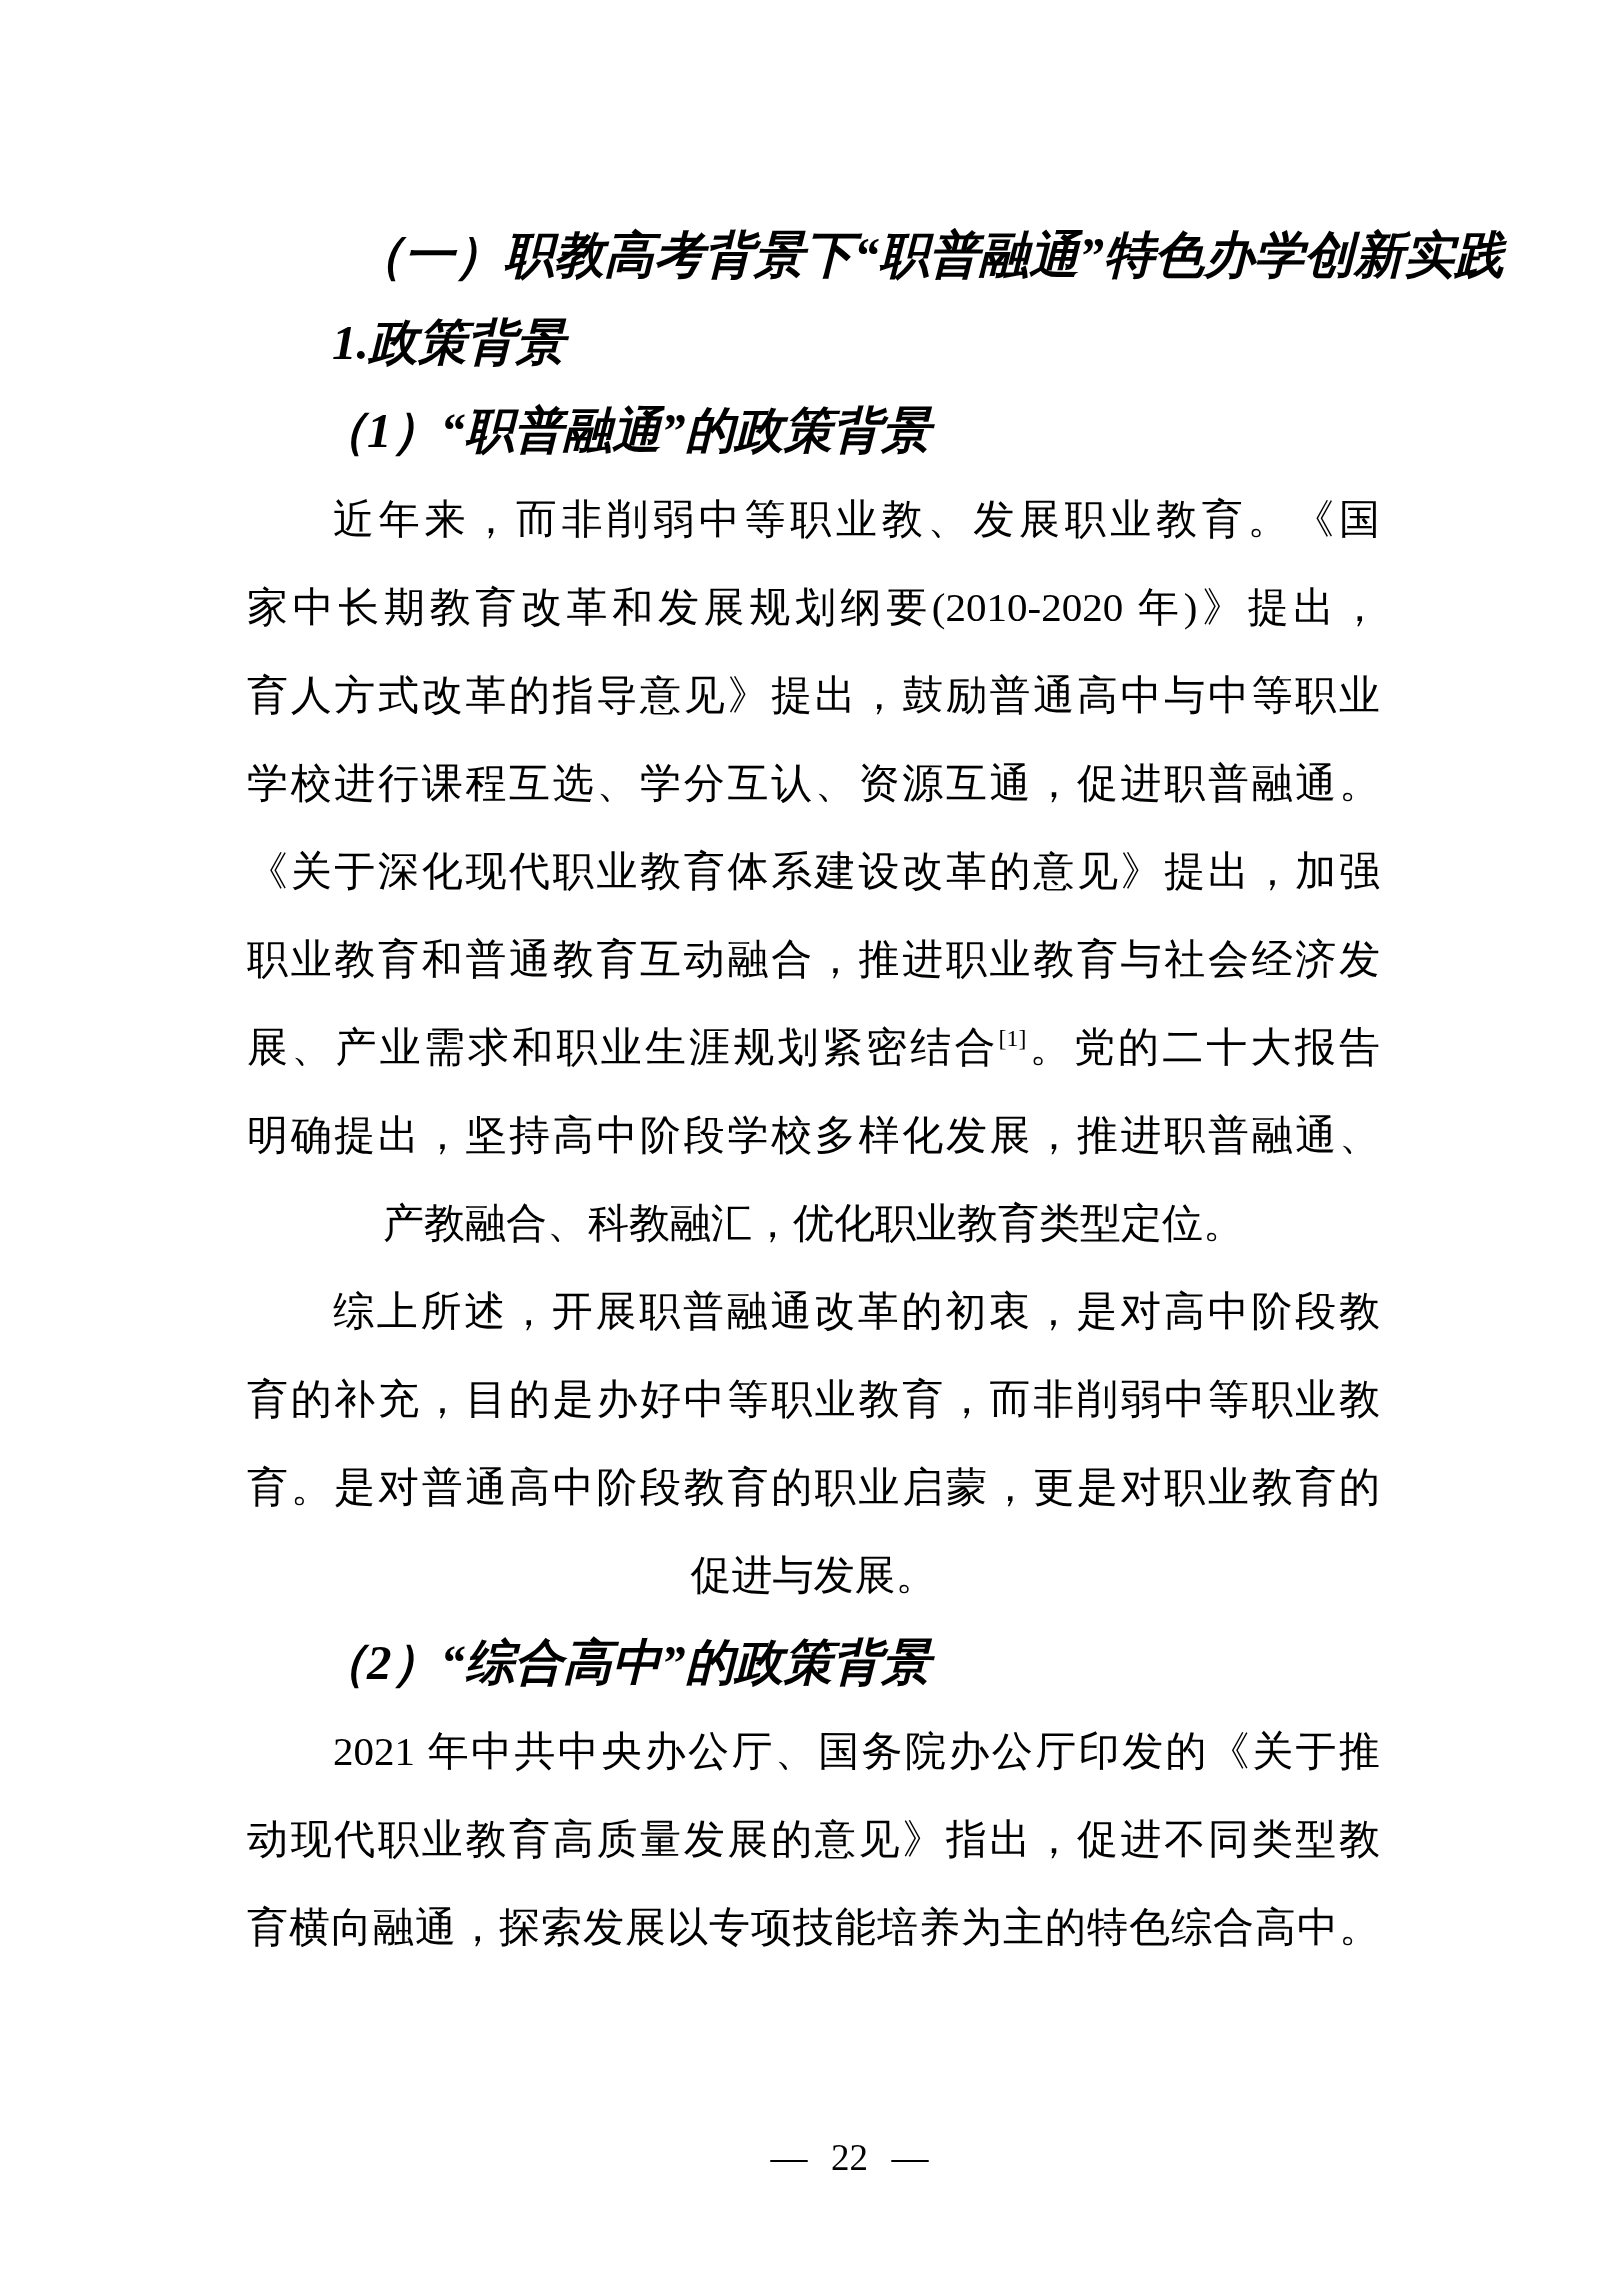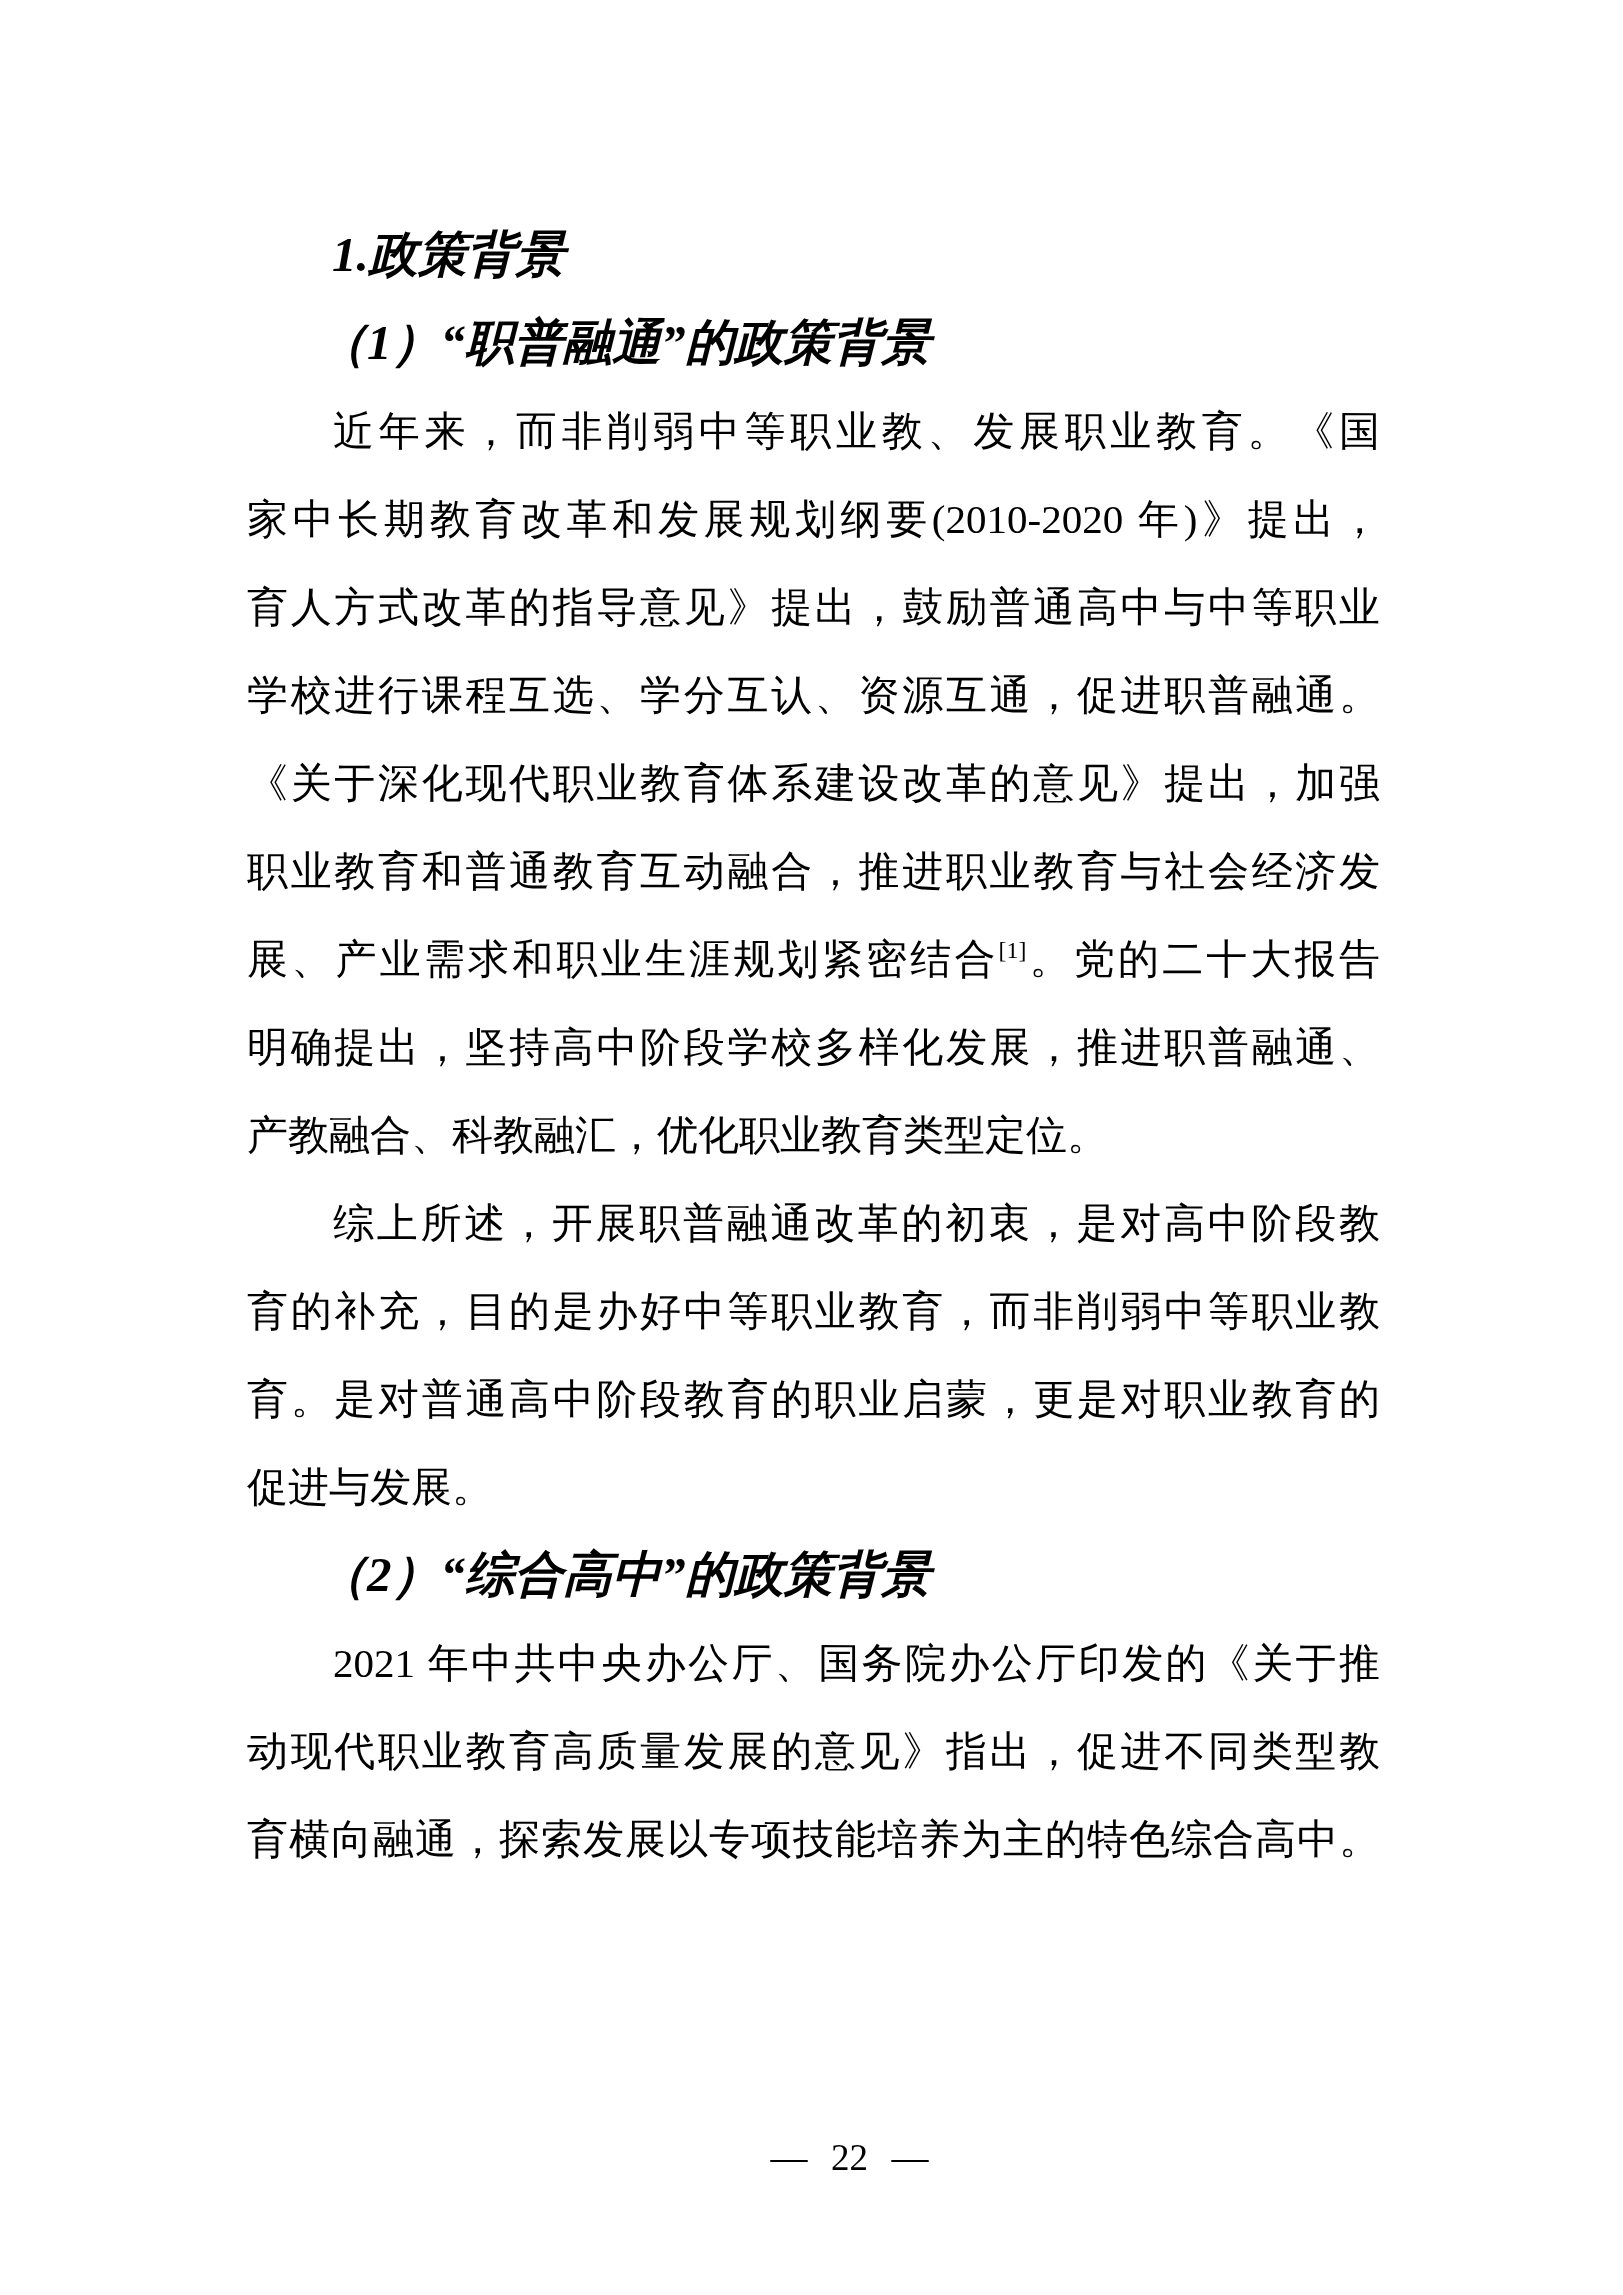--- a/index.html
+++ b/index.html
@@ -41,20 +41,21 @@
     text-indent: 85px;
   }
   .line.h3 {
     font-size: 49px;
     font-weight: 700;
     font-style: italic;
     text-indent: 71px;
   }
   .line.body {
     font-size: 41px;
+    text-align: center;
   }
   .line.indent {
     text-indent: 86px;
   }
   .line.j {
     white-space: normal;
     text-align: justify;
     text-align-last: justify;
     text-justify: inter-character;
     overflow: hidden;
@@ -76,20 +77,21 @@
     word-spacing: 14.3px;
     color: #000000;
     margin-left: 38px;
   }
 </style>
 </head>
 <body>
 
 <div class="page">
   <div class="text-block" id="lines-container">
+      <div class="line h1">（一）职教高考背景下“职普融通”特色办学创新实践</div>
       <div class="line h2">1.政策背景</div>
       <div class="line h3">（1）“职普融通”的政策背景</div>
       <div class="line body indent j">近年来，而非削弱中等职业教、发展职业教育。《国</div>
       <div class="line body j">家中长期教育改革和发展规划纲要(2010-2020 年)》提出，</div>
       <div class="line body j">育人方式改革的指导意见》提出，鼓励普通高中与中等职业</div>
       <div class="line body j">学校进行课程互选、学分互认、资源互通，促进职普融通。</div>
       <div class="line body j">《关于深化现代职业教育体系建设改革的意见》提出，加强</div>
       <div class="line body j">职业教育和普通教育互动融合，推进职业教育与社会经济发</div>
       <div class="line body j"><span>展、产业需求和职业生涯规划紧密结合</span><sup>[1]</sup><span>。党的二十大报告</span></div>
       <div class="line body j">明确提出，坚持高中阶段学校多样化发展，推进职普融通、</div>

